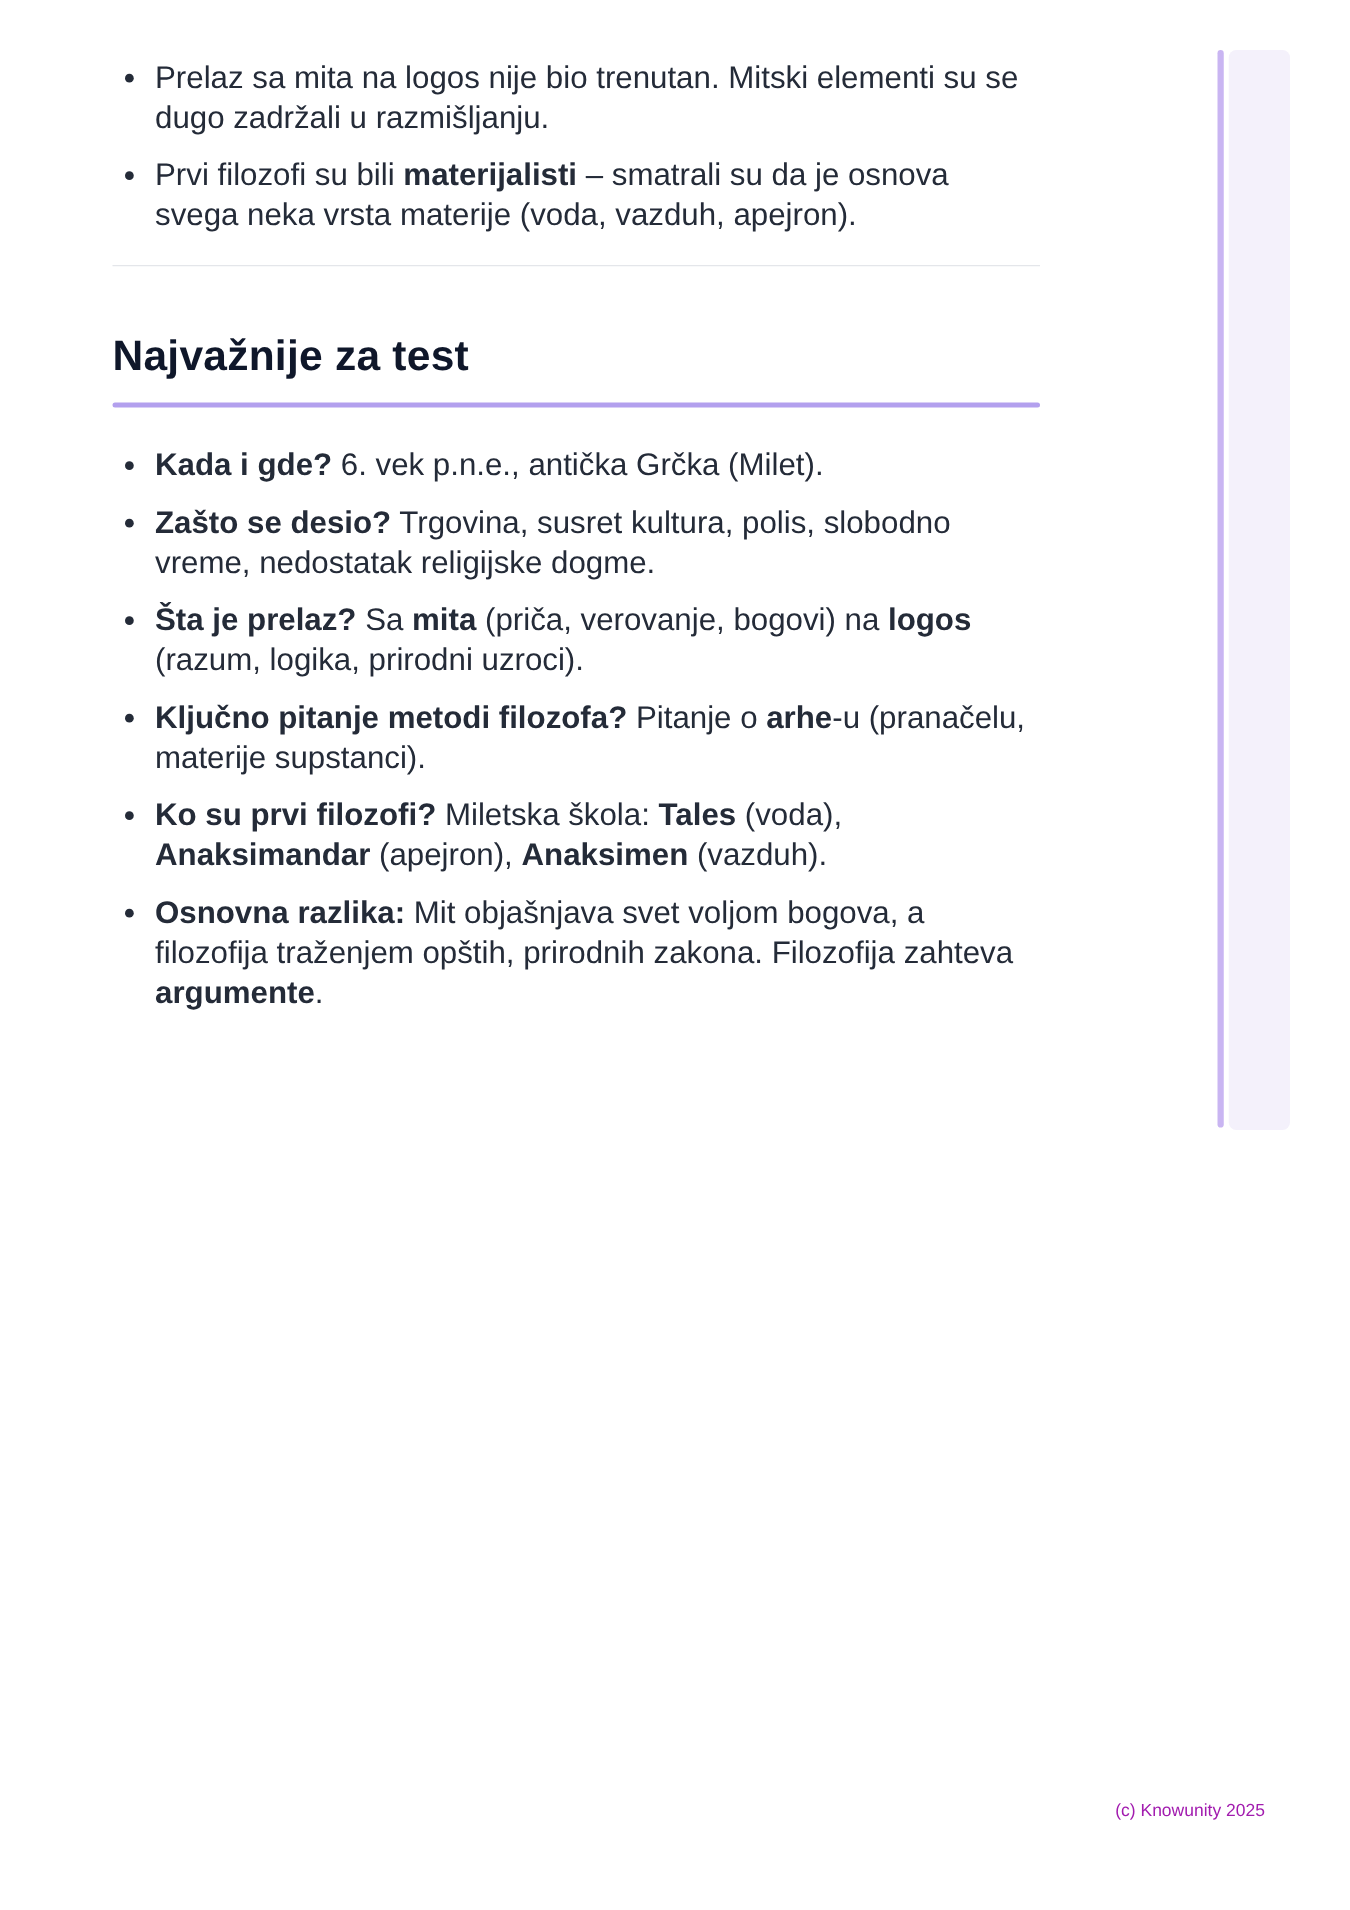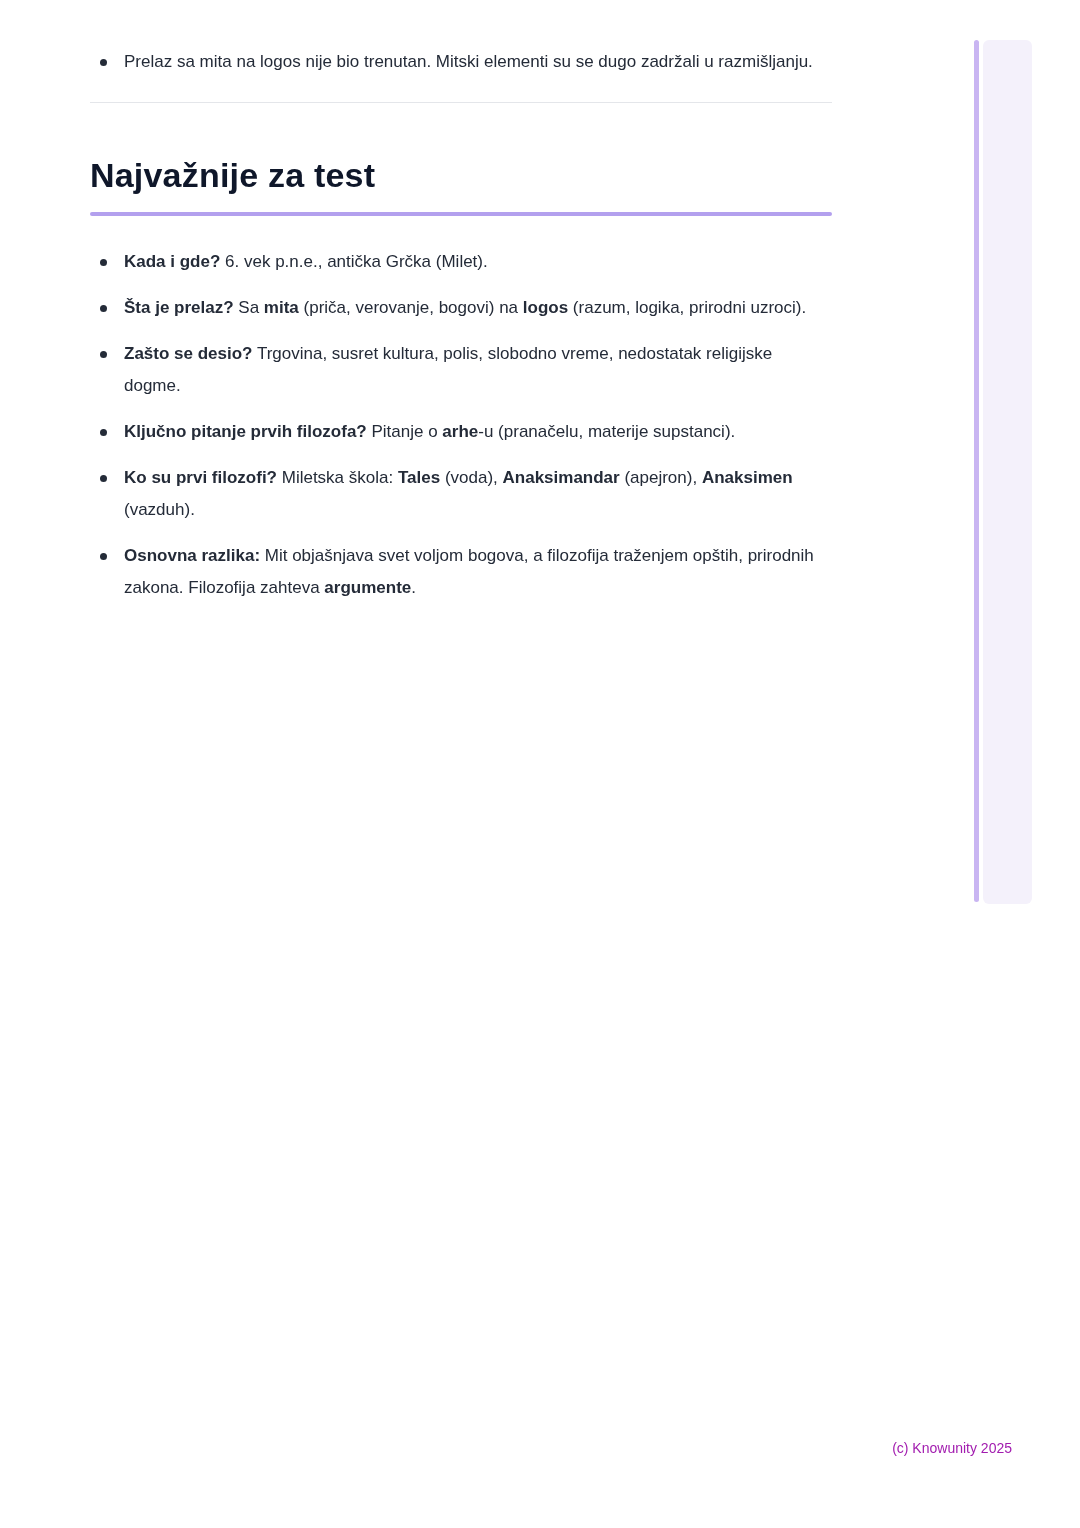--- a/index.html
+++ b/index.html
@@ -19,21 +19,21 @@
     left: 90px;
     top: 46px;
     width: 742px;
   }
 
   ul.bullets { list-style: none; }
   ul.bullets li {
     position: relative;
     padding-left: 34px;
     margin-bottom: 14px;
-    font-size: 17px;
+    font-size: 25px;
     line-height: 32px;
     color: #242b38;
   }
   ul.bullets li::before {
     content: "";
     position: absolute;
     left: 10px;
     top: 13px;
     width: 7px;
     height: 7px;
@@ -98,33 +98,34 @@
 
 <div class="page">
 
   <div class="rail-line"></div>
   <div class="rail-panel"></div>
 
   <div class="content">
 
     <ul class="bullets">
         <li><span>Prelaz sa mita na logos nije bio trenutan. Mitski elementi su se dugo zadržali u razmišljanju.</span></li>
+        <li><span>Prvi filozofi su bili </span><span class="b">materijalisti</span><span> – smatrali su da je osnova svega neka vrsta materije (voda, vazduh, apejron).</span></li>
       </ul>
 
     <hr class="divider">
 
     <h1 class="section-title">Najvažnije za test</h1>
 
     <div class="title-underline"></div>
 
     <ul class="bullets">
         <li><span class="b">Kada i gde?</span><span> 6. vek p.n.e., antička Grčka (Milet).</span></li>
+        <li><span class="b">Zašto se desio?</span><span> Trgovina, susret kultura, polis, slobodno vreme, nedostatak religijske dogme.</span></li>
         <li><span class="b">Šta je prelaz?</span><span> Sa </span><span class="b">mita</span><span> (priča, verovanje, bogovi) na </span><span class="b">logos</span><span> (razum, logika, prirodni uzroci).</span></li>
-        <li><span class="b">Zašto se desio?</span><span> Trgovina, susret kultura, polis, slobodno vreme, nedostatak religijske dogme.</span></li>
-        <li><span class="b">Ključno pitanje prvih filozofa?</span><span> Pitanje o </span><span class="b">arhe</span><span>-u (pranačelu, materije supstanci).</span></li>
+        <li><span class="b">Ključno pitanje metodi filozofa?</span><span> Pitanje o </span><span class="b">arhe</span><span>-u (pranačelu, materije supstanci).</span></li>
         <li><span class="b">Ko su prvi filozofi?</span><span> Miletska škola: </span><span class="b">Tales</span><span> (voda), </span><span class="b">Anaksimandar</span><span> (apejron), </span><span class="b">Anaksimen</span><span> (vazduh).</span></li>
         <li><span class="b">Osnovna razlika:</span><span> Mit objašnjava svet voljom bogova, a filozofija traženjem opštih, prirodnih zakona. Filozofija zahteva </span><span class="b">argumente</span><span>.</span></li>
       </ul>
 
   </div>
 
   <div class="footer">(c) Knowunity 2025</div>
 
 </div>
 

